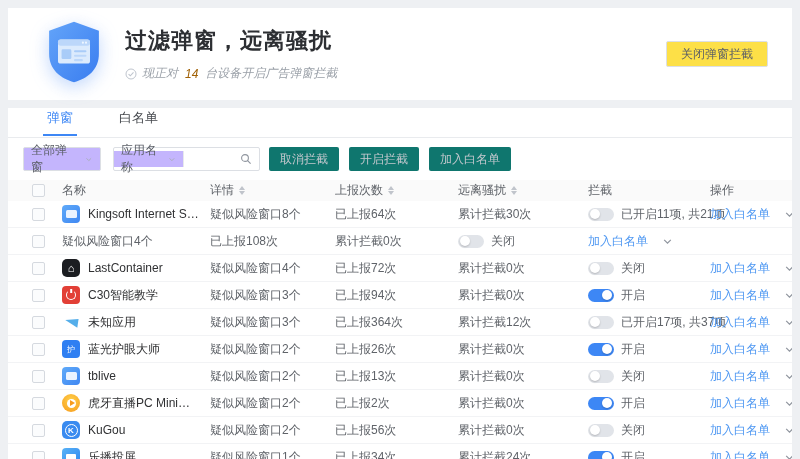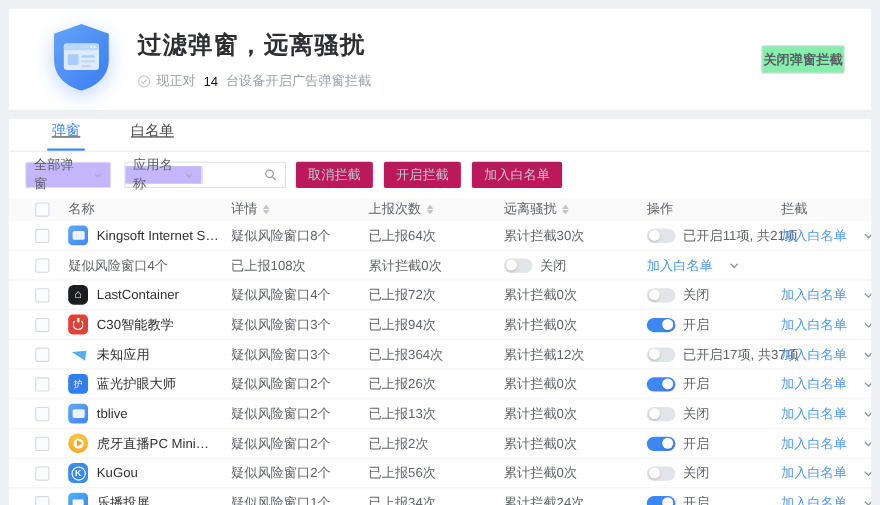--- a/index.html
+++ b/index.html
@@ -5,42 +5,42 @@
   * { margin:0; padding:0; box-sizing:border-box; }
   html,body { width:800px; height:459px; overflow:hidden; background:#eef0f3;
     font-family:"Liberation Sans","DejaVu Sans",sans-serif; color:#303133; }
 
   .card { background:#fff; margin:0 8px; }
 
   
   .hero { margin-top:8px; height:92px; display:flex; align-items:center; padding:0 24px 0 37px; }
   .hero-shield { flex:none; margin-right:22px; filter:drop-shadow(0 5px 9px rgba(77,139,245,.35)); }
   .hero-text h1 { font-size:22px; font-weight:600; color:#2d2f33; letter-spacing:1px; }
-  .hero-stats { display:flex; gap:34px; margin-top:9px; font-size:12px; color:#9aa0a8; align-items:center; }
+  .hero-stats { display:flex; gap:34px; margin-top:9px; font-size:12px; color:#9aa0a8; align-items:center;font-style:italic; }
   .stat { display:flex; align-items:center; gap:5px; }
-  .stat b { color:#0f172a; font-weight:normal; margin:0 2px; }
-  .hero-btn { margin-left:auto; height:26px; padding:0 1px; background:#86efac; border:1px solid #dcdfe4;
-    border-radius:2px; font-size:12px; color:#5a5e66; cursor:pointer;font-weight:bold; }
+  .stat b { color:#a16207; font-weight:normal; margin:0 2px; }
+  .hero-btn { margin-left:auto; height:26px; padding:0 14px; background:#fde047; border:1px solid #dcdfe4;
+    border-radius:2px; font-size:12px; color:#5a5e66; cursor:pointer; }
 
   
   .main { margin-top:8px; height:351px; overflow:hidden; }
-  .tabs { display:flex; padding:0 16px; border-bottom:1px solid #e9ebee; height:30px; align-items:flex-end;text-decoration:underline; }
+  .tabs { display:flex; padding:0 16px; border-bottom:1px solid #e9ebee; height:30px; align-items:center; }
   .tab { font-size:13px; color:#45484d; padding:0 4px 9px; margin:0 19px; cursor:pointer; }
   .tab.active { color:#3d87f5; border-bottom:2px solid #3d87f5; padding-bottom:7px; }
 
   .filter-row { display:flex; align-items:center; margin:9px 0 0 15px; height:24px; }
   .select { height:24px; border:1px solid #dcdfe4; border-radius:2px; display:flex; align-items:center;
     padding:0 7px; font-size:12px; color:#5a5e66; gap:14px; background:#c4b5fd; cursor:pointer; }
   .select-1 { width:78px; justify-content:space-between; }
   .search-group { margin-left:12px; width:147px; height:24px; border:1px solid #dcdfe4; border-radius:2px;
     display:flex; align-items:center; background:#fff; }
   .search-group .inner-select { border:none; border-right:1px solid #e7e9ec; border-radius:0; height:16px; width:70px; gap:6px; }
   .search-group input { flex:1; min-width:0; border:none; outline:none; height:20px; padding:0 6px; font-size:12px; color:#303133; background:transparent; }
   .search-ic { margin-right:7px; flex:none; display:flex; }
-  .gbtn { height:24px; border:none; border-radius:2px; background:#be185d; color:#c4c8ce; font-size:12px;
+  .gbtn { height:24px; border:none; border-radius:2px; background:#0f766e; color:#c4c8ce; font-size:12px;
     padding:0 11px; margin-left:10px; cursor:not-allowed; }
   .gbtn:first-of-type { margin-left:9px; }
 
   
   .grid-row { display:grid; grid-template-columns:46px 148px 125px 123px 130px 122px 90px; align-items:center; }
   .thead { margin-top:9px; height:21px; background:#fafafa; font-size:12px; color:#5f6369; }
   .cell { padding-left:8px; display:flex; align-items:center; }
   .c-check { padding-left:24px; }
   .checkbox { width:13px; height:13px; border:1px solid #d5d9df; border-radius:2px; background:#fbfcfd; flex:none; cursor:pointer; }
   .sorter { display:inline-flex; flex-direction:column; margin-left:5px; gap:1px; }
@@ -182,24 +182,24 @@
         </span>
       </div>
     <div class="cell">
         <span>远离骚扰</span>
         <span class="sorter">
           <i class="up"></i>
           <i class="dn"></i>
         </span>
       </div>
     <div class="cell">
+        <span>拦截</span>
+      </div>
+    <div class="cell">
         <span>操作</span>
-      </div>
-    <div class="cell">
-        <span>拦截</span>
       </div>
   </div>
 
   <div id="table-body">
       <div class="trow grid-row">
     <div class="cell c-check">
           <span class="checkbox"></span>
         </div>
     <div class="cell">
       <span class="app-icon app-icon--kingsoft"></span>

